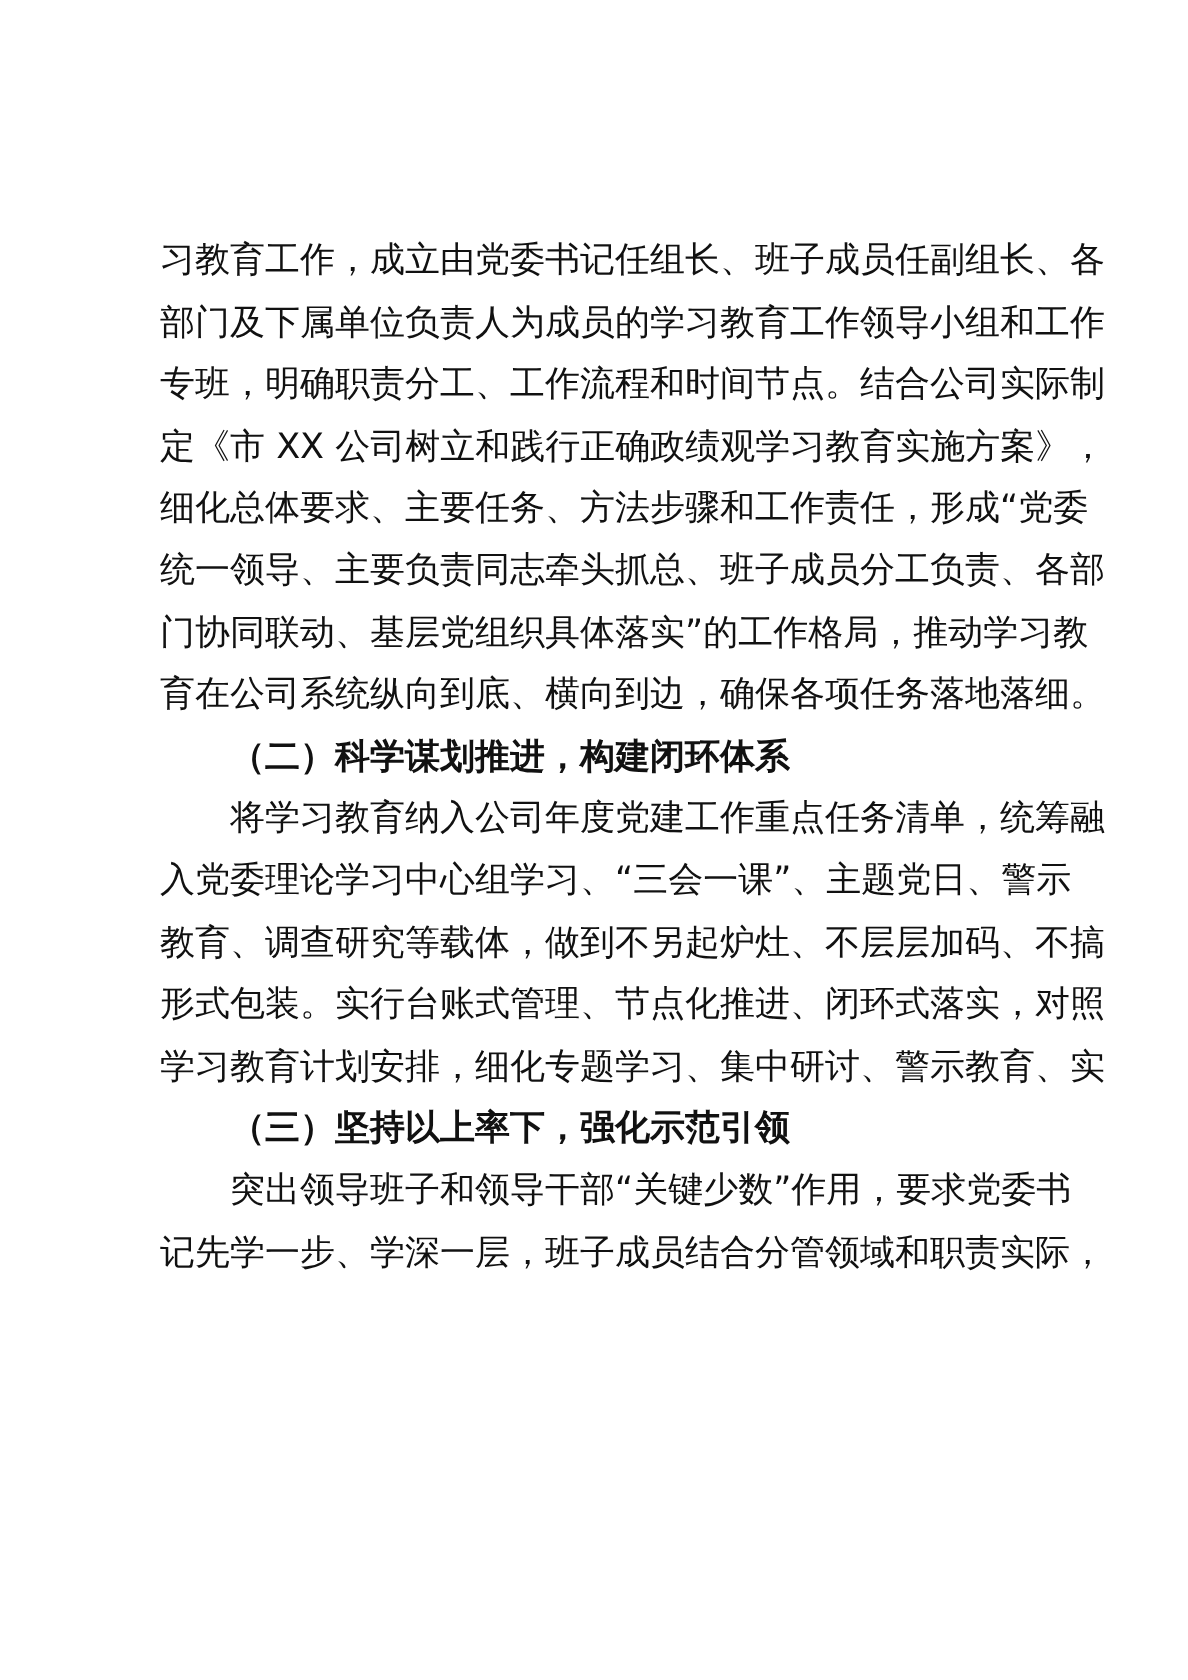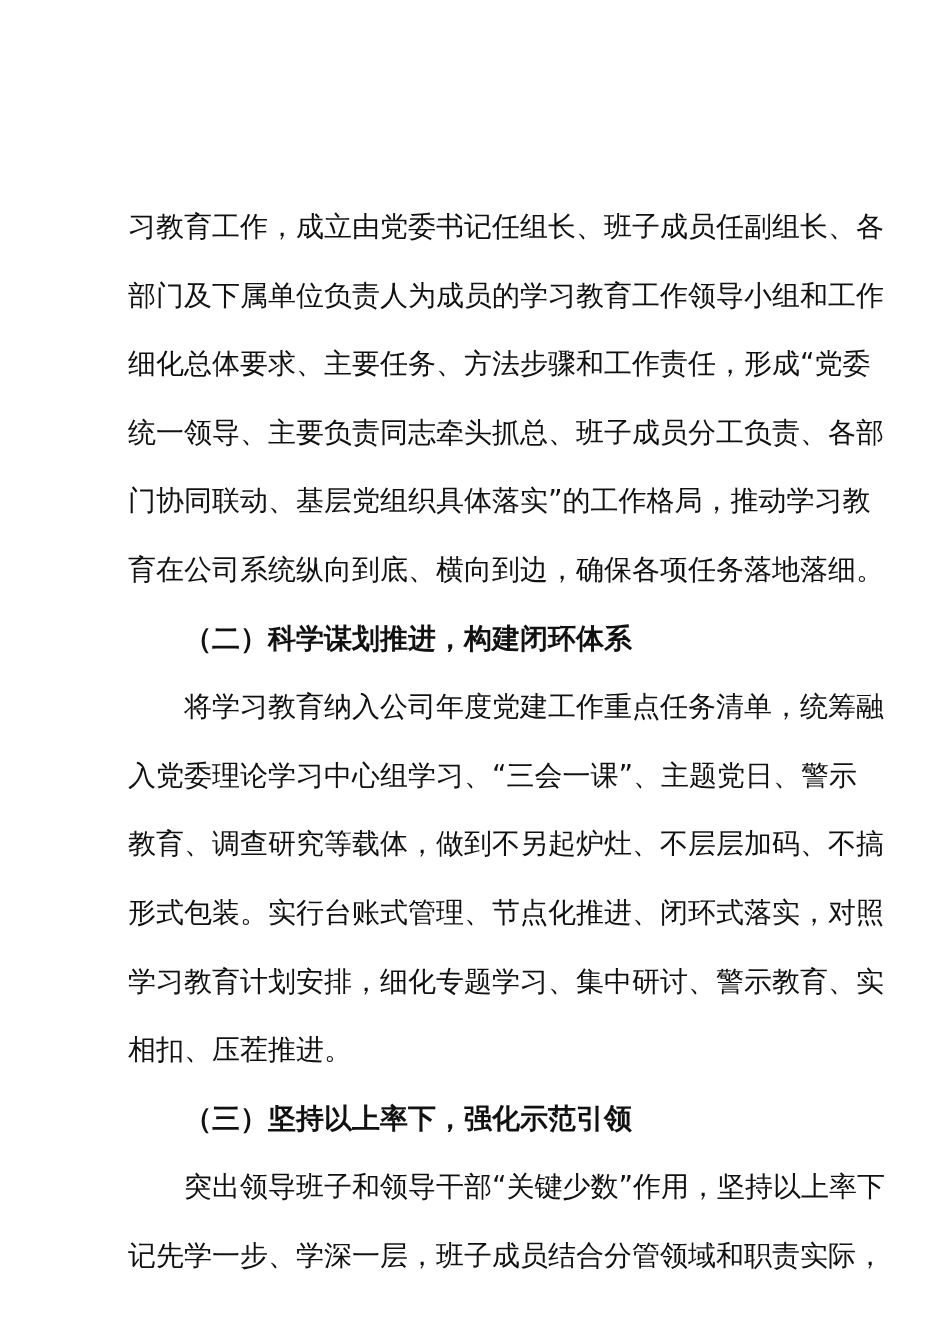--- a/index.html
+++ b/index.html
@@ -22,61 +22,61 @@
     width: 705px;
   }
   .line {
     height: 49.6px;
     line-height: 49.6px;
     font-size: 28px;
     white-space: nowrap;
     letter-spacing: 0px;
     text-align: justify;
     text-align-last: justify;
-    margin-top: 19px;
   }
   .line.last {
     text-align-last: left;
   }
   .line.indent {
     padding-left: 56px;
   }
   .heading {
     text-align-last: left;
     font-weight: bold;
   }
 </style>
 </head>
 <body>
 
 <div class="page">
 
   <div>
     <div class="line">习教育工作，成立由党委书记任组长、班子成员任副组长、各</div>
     <div class="line">部门及下属单位负责人为成员的学习教育工作领导小组和工作</div>
+    <div class="line">专班，明确职责分工、工作流程和时间节点。结合公司实际制</div>
+    <div class="line">定《市 XX 公司树立和践行正确政绩观学习教育实施方案》，</div>
     <div class="line">细化总体要求、主要任务、方法步骤和工作责任，形成“党委</div>
     <div class="line">统一领导、主要负责同志牵头抓总、班子成员分工负责、各部</div>
     <div class="line">门协同联动、基层党组织具体落实”的工作格局，推动学习教</div>
     <div class="line">育在公司系统纵向到底、横向到边，确保各项任务落地落细。</div>
   </div>
 
   <div>
     <div class="line indent heading">（二）科学谋划推进，构建闭环体系</div>
   </div>
 
   <div>
     <div class="line indent">将学习教育纳入公司年度党建工作重点任务清单，统筹融</div>
     <div class="line">入党委理论学习中心组学习、“三会一课”、主题党日、警示</div>
     <div class="line">教育、调查研究等载体，做到不另起炉灶、不层层加码、不搞</div>
     <div class="line">形式包装。实行台账式管理、节点化推进、闭环式落实，对照</div>
     <div class="line">学习教育计划安排，细化专题学习、集中研讨、警示教育、实</div>
-    <div class="line last">相扣、压茬推进。</div>
   </div>
 
   <div>
     <div class="line indent heading">（三）坚持以上率下，强化示范引领</div>
   </div>
 
   <div>
-    <div class="line indent">突出领导班子和领导干部“关键少数”作用，坚持以上率下</div>
+    <div class="line indent">突出领导班子和领导干部“关键少数”作用，要求党委书</div>
     <div class="line">记先学一步、学深一层，班子成员结合分管领域和职责实际，</div>
   </div>
 </div>
 
 </body></html>

